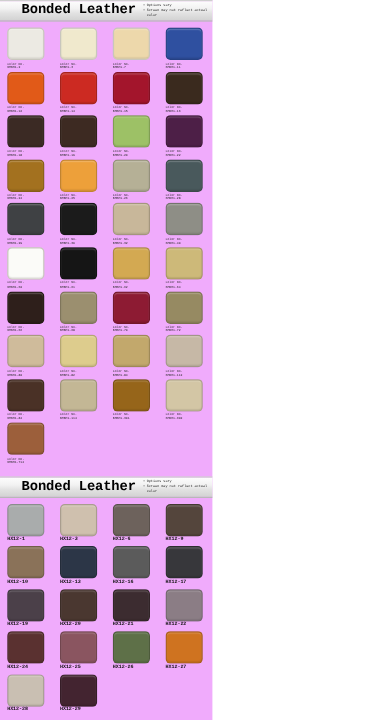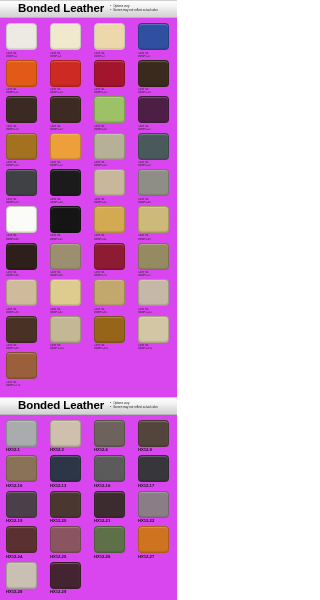--- a/index.html
+++ b/index.html
@@ -12,21 +12,22 @@
     height: 600px;
     overflow: hidden;
     font-family: "Liberation Sans", sans-serif;
     -webkit-font-smoothing: antialiased;
   }
 
   .page {
     width: 177px;
     height: 600px;
     position: relative;
-    background: #d946ef;
+    background: #f0abfc;
+    font-family: Liberation Mono, monospace;
   }
 
   
   .banner {
     position: relative;
     width: 177px;
     height: 18px;
     background: linear-gradient(to bottom,
         #fdfdfd 0%,
         #f2f2f2 38%,

